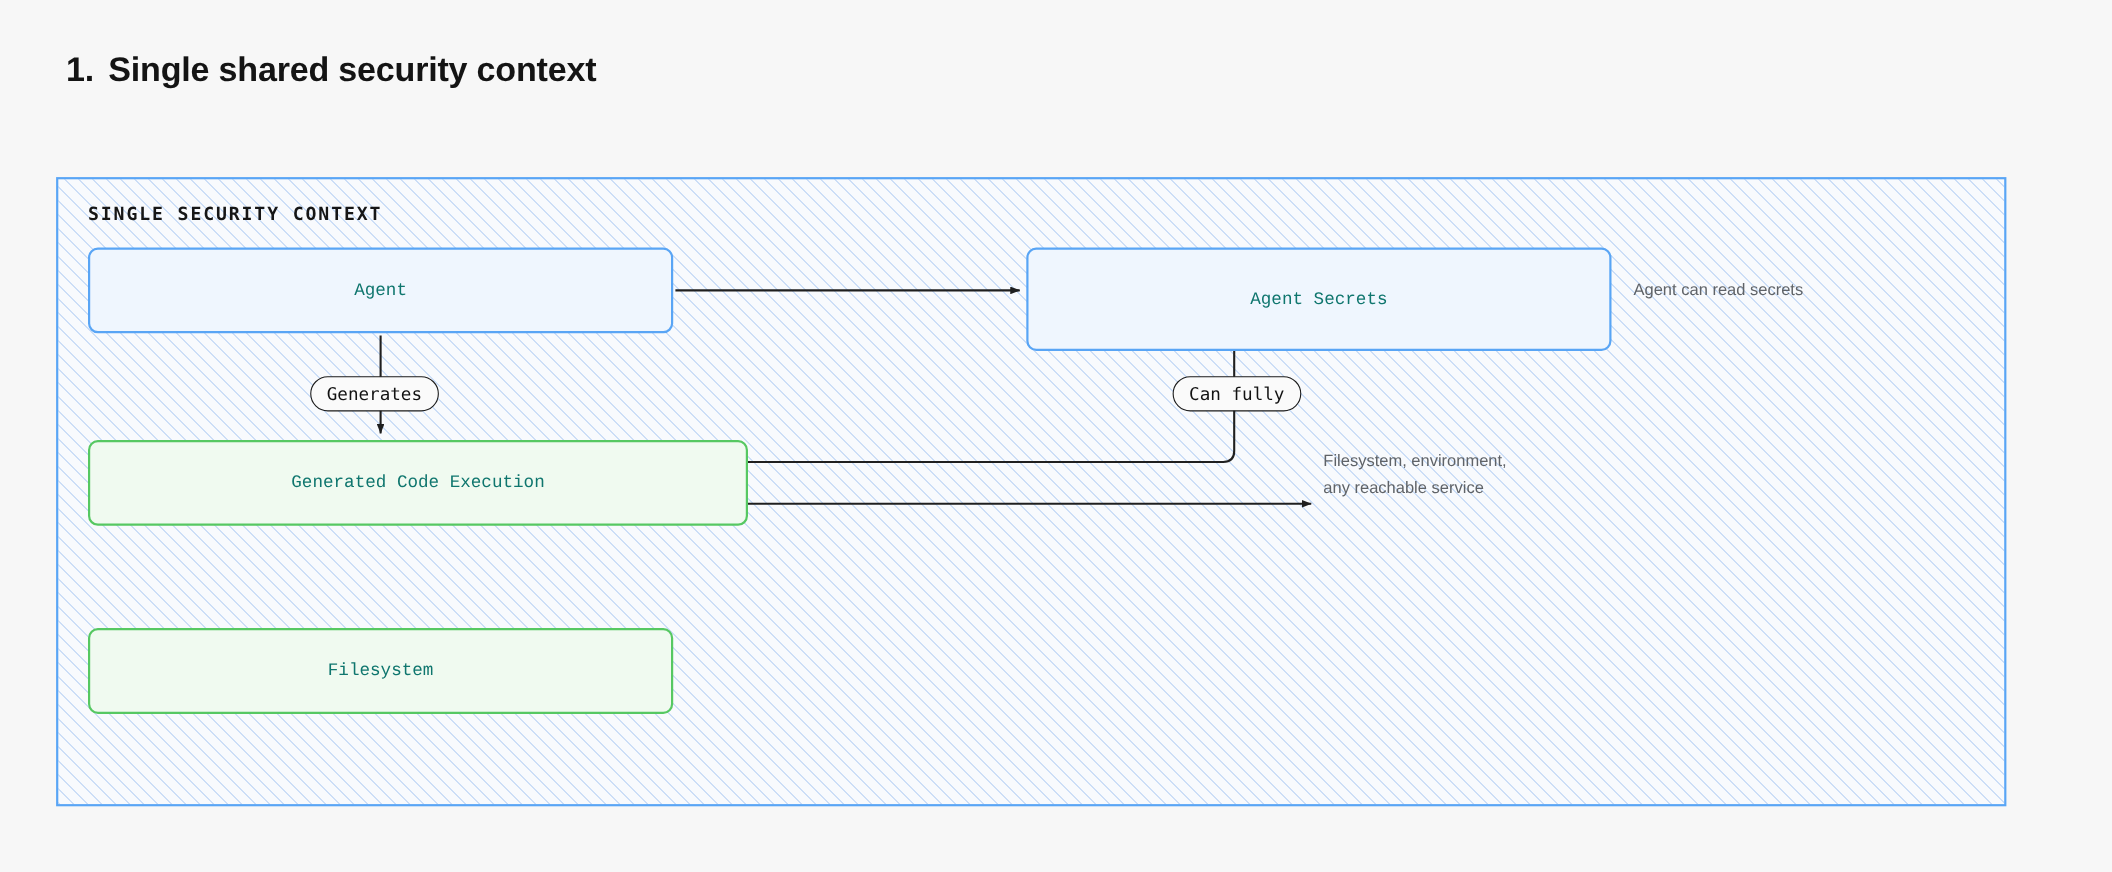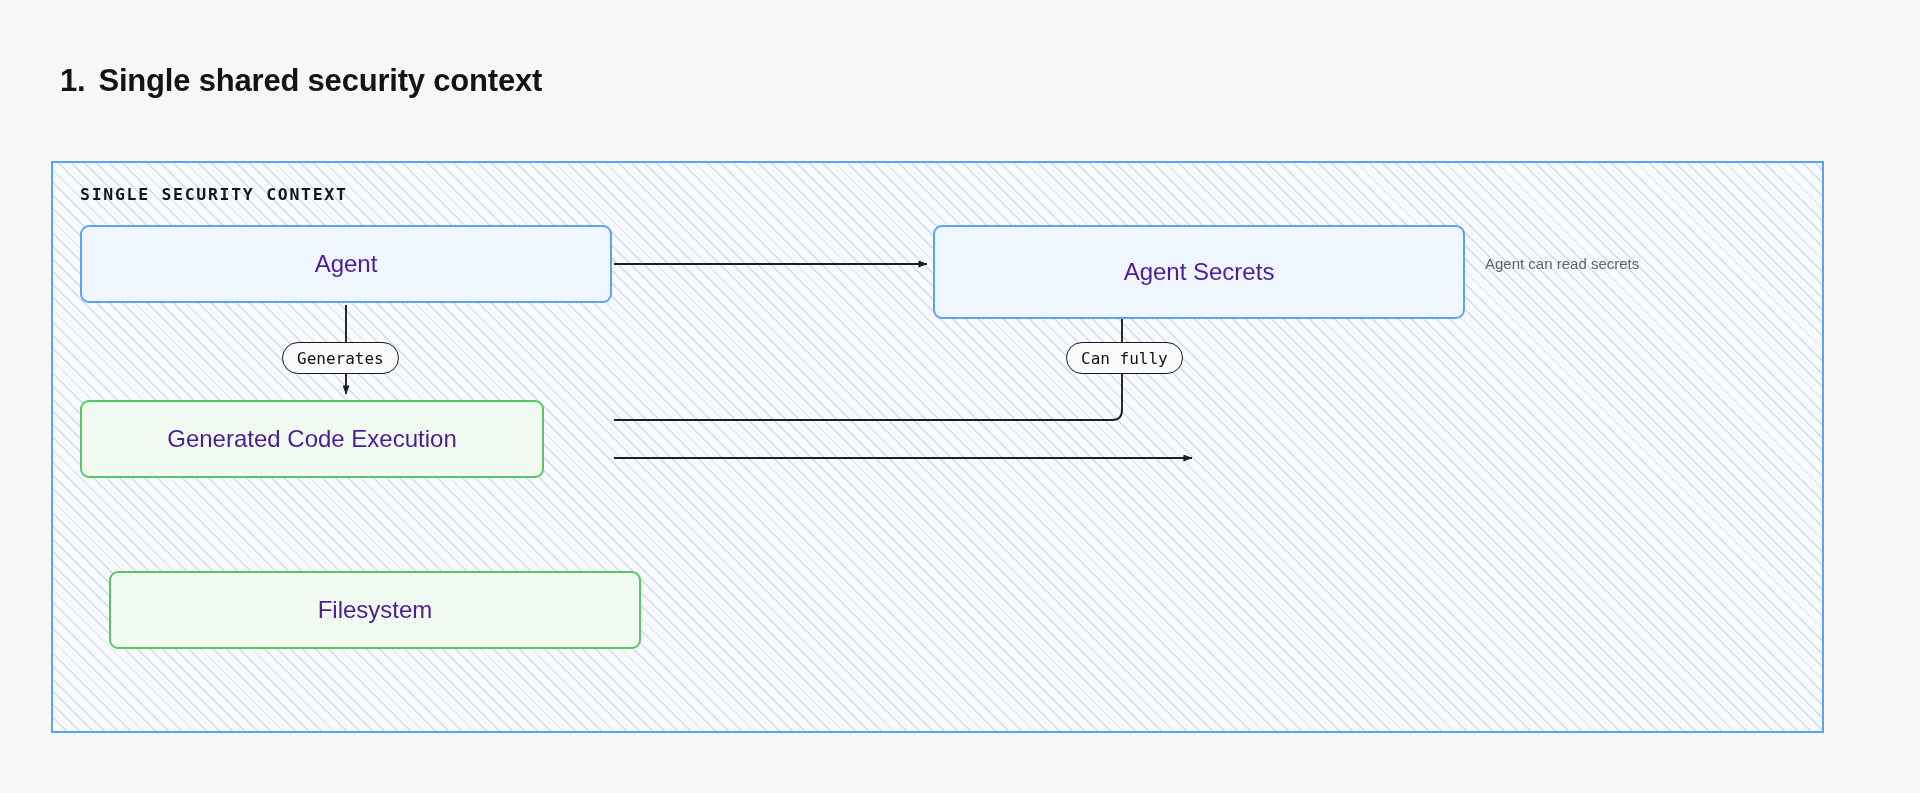--- a/index.html
+++ b/index.html
@@ -18,21 +18,20 @@
   
   .page-title {
     position: absolute;
     left: 60px;
     top: 46px;
     font-size: 31px;
     font-weight: bold;
     color: #141414;
     letter-spacing: -0.2px;
     white-space: nowrap;
-    margin-top: 17px;
   }
   .page-title .num {
     display: inline-block;
     margin-right: 13px;
   }
 
   
   .context-box {
     position: absolute;
     left: 51px;
@@ -65,37 +64,38 @@
   }
 
   
   .node {
     position: absolute;
     box-sizing: border-box;
     border-radius: 9px;
     display: flex;
     align-items: center;
     justify-content: center;
-    font-size: 24px;
-    color: #4c1d95;
+    font-size: 16px;
+    color: #0f766e;
     white-space: nowrap;
+    font-family: Liberation Mono, monospace;
   }
   .node.blue {
     background: #eff6fe;
     border: 2px solid #59a5f5;
   }
   .node.green {
     background: #f0faf0;
     border: 2px solid #56c862;
   }
 
   #node-agent          { left: 27px;  top: 62px;  width: 532px; height: 78px; }
   #node-agent-secrets  { left: 880px; top: 62px;  width: 532px; height: 94px; }
-  #node-code-exec      { left: 27px;  top: 237px; width: 464px; height: 78px; }
-  #node-filesystem     { left: 27px;  top: 408px; width: 532px; height: 78px; margin-left: 29px; }
+  #node-code-exec      { left: 27px;  top: 237px; width: 600px; height: 78px; }
+  #node-filesystem     { left: 27px;  top: 408px; width: 532px; height: 78px; }
 
   
   .side-note {
     position: absolute;
     font-size: 15px;
     color: #5f6368;
     line-height: 1.62;
     white-space: pre-line;
   }
   #note-secrets   { left: 1432px; top: 89px; }
@@ -179,15 +179,17 @@
   <div class="pill" id="pill-generates">
     <span>Generates</span>
   </div>
 
   <div class="pill" id="pill-can-steal">
     <span>Can fully</span>
   </div>
 
   <div class="side-note" id="note-secrets">Agent can read secrets</div>
 
+  <div class="side-note" id="note-reach">Filesystem, environment,
+any reachable service</div>
 
 
 </div>
 
 </body></html>

